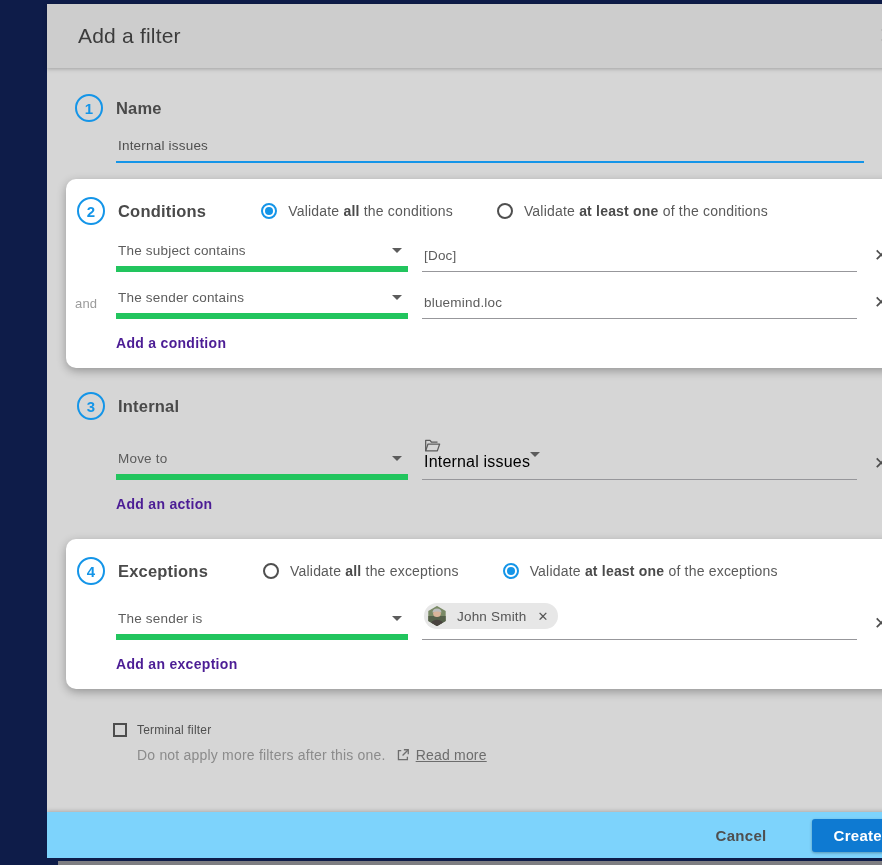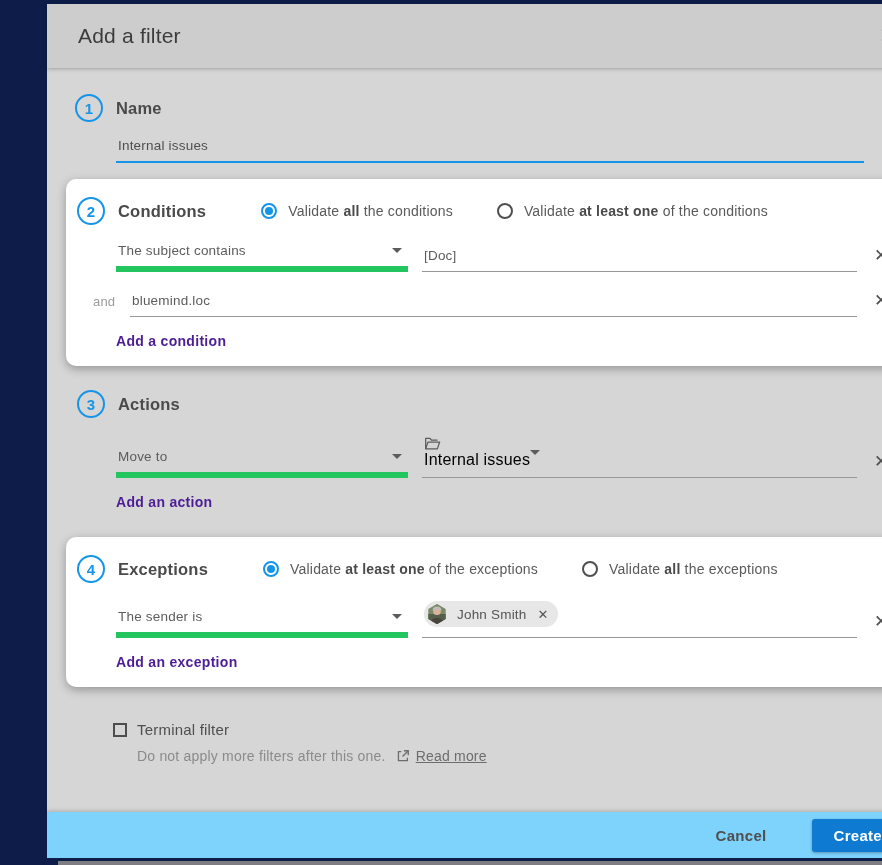--- a/index.html
+++ b/index.html
@@ -56,21 +56,21 @@
     padding:0 2px 8px 2px; outline:none; letter-spacing:.2px;
   }
   
   .card {
     background:#ffffff; border-radius:10px; margin:16px 21px 0 19px;
     box-shadow:0 3px 10px rgba(0,0,0,.3); padding:18px 0 16px 0; position:relative; z-index:2;
   }
   .card .step-head { padding-left:11px; }
   
   .frow { display:flex; align-items:flex-end; margin-top:18px; }
-  .joiner { width:50px; flex:0 0 50px; font-size:13px; color:#9b9b9b; padding:0 0 8px 27px; }
+  .joiner { width:50px; flex:0 0 50px; font-size:13px; color:#9b9b9b; padding:0 0 8px 9px; }
   .fselect {
     width:292px; flex:0 0 292px; border-bottom:6px solid #22c55e;
     display:flex; align-items:center; padding:0 6px 8px 2px; cursor:pointer;
   }
   .fselect .ftext { flex:1; font-size:13.5px; color:#5c5c5c; display:flex; align-items:center; gap:9px; }
   .caret { width:0; height:0; border-left:5px solid transparent; border-right:5px solid transparent; border-top:5px solid #5c5c5c; flex:0 0 auto; }
   .fvalue {
     flex:1; margin-left:14px; border:none; border-bottom:1px solid #97979b; background:transparent;
     font-family:"Liberation Sans", sans-serif; font-size:13.5px; color:#5c5c5c;
     padding:0 2px 8px 2px; outline:none; letter-spacing:.2px;
@@ -93,21 +93,21 @@
     display:inline-flex; align-items:center; gap:9px; background:#e7e7e7;
     border-radius:13px; height:26px; padding:0 10px 0 2px; margin-bottom:2px;
   }
   .chip-name { font-size:13.5px; color:#555; }
   .chip-x { border:none; background:transparent; font-size:13px; color:#555; cursor:pointer; padding:0 0 0 2px; }
   .hex-avatar { width:22px; height:22px; display:block; }
   
   .terminal { margin:34px 0 0 66px; }
   .term-row { display:flex; align-items:center; gap:10px; cursor:pointer; }
   .checkbox { width:14px; height:14px; border:2px solid #4d4d4d; background:transparent; flex:0 0 14px; }
-  .term-label { font-size:15px; color:#4f4f4f; }
+  .term-label { font-size:12px; color:#4f4f4f; }
   .term-sub { display:flex; align-items:center; gap:6px; margin:10px 0 0 24px; font-size:14px; color:#8b8b8b; }
   .ext-icon { width:14px; height:14px; color:#6d6d6d; margin-left:4px; }
   .read-more { color:#6d6d6d; text-decoration:underline; cursor:pointer; font-size:14px; }
   
   .dlg-footer {
     margin-top:auto; height:46px; flex:0 0 46px; background:#7dd3fc;
     box-shadow:0 -1px 4px rgba(0,0,0,.2); display:flex; align-items:center;
     justify-content:flex-end; gap:45px; padding:0 19px; position:relative; z-index:5;
   }
   .btn-cancel {
@@ -168,31 +168,35 @@
           <div class="fselect">
             <span class="ftext">The subject contains</span>
             <span class="caret"></span>
           </div>
           <input class="fvalue" type="text" value="[Doc]" style="">
           <button class="row-x">✕</button>
         </div>
 
         <div class="frow">
           <span class="joiner">and</span>
+          <div class="fselect">
+            <span class="ftext">The sender contains</span>
+            <span class="caret"></span>
+          </div>
           <input class="fvalue" type="text" value="bluemind.loc" style="">
           <button class="row-x">✕</button>
         </div>
 
         <button class="add-link">Add a condition</button>
       </div>
 
       <div class="plain">
         <div class="step-head">
           <div class="step-circle">3</div>
-          <div class="step-title">Actions</div>
+          <div class="step-title">Internal</div>
         </div>
 
         <div class="frow">
           <span class="joiner"></span>
           <div class="fselect">
             <span class="ftext">Move to</span>
             <span class="caret"></span>
           </div>
           <div class="fwide">
             <span class="ftext">
@@ -208,27 +212,27 @@
         </div>
 
         <button class="add-link">Add an action</button>
       </div>
 
       <div class="card" style="margin-top:26px;">
         <div class="step-head">
           <div class="step-circle">4</div>
           <div class="step-title">Exceptions</div>
           <div class="radio-group">
+            <div class="radio-opt">
+              <span class="radio-dot"></span>
+              <span class="radio-label"><span>Validate </span><b>all</b><span> the exceptions</span></span>
+            </div>
             <div class="radio-opt selected">
               <span class="radio-dot"></span>
               <span class="radio-label"><span>Validate </span><b>at least one</b><span> of the exceptions</span></span>
-            </div>
-            <div class="radio-opt">
-              <span class="radio-dot"></span>
-              <span class="radio-label"><span>Validate </span><b>all</b><span> the exceptions</span></span>
             </div>
           </div>
         </div>
 
         <div class="frow">
           <span class="joiner"></span>
           <div class="fselect">
             <span class="ftext">The sender is</span>
             <span class="caret"></span>
           </div>

